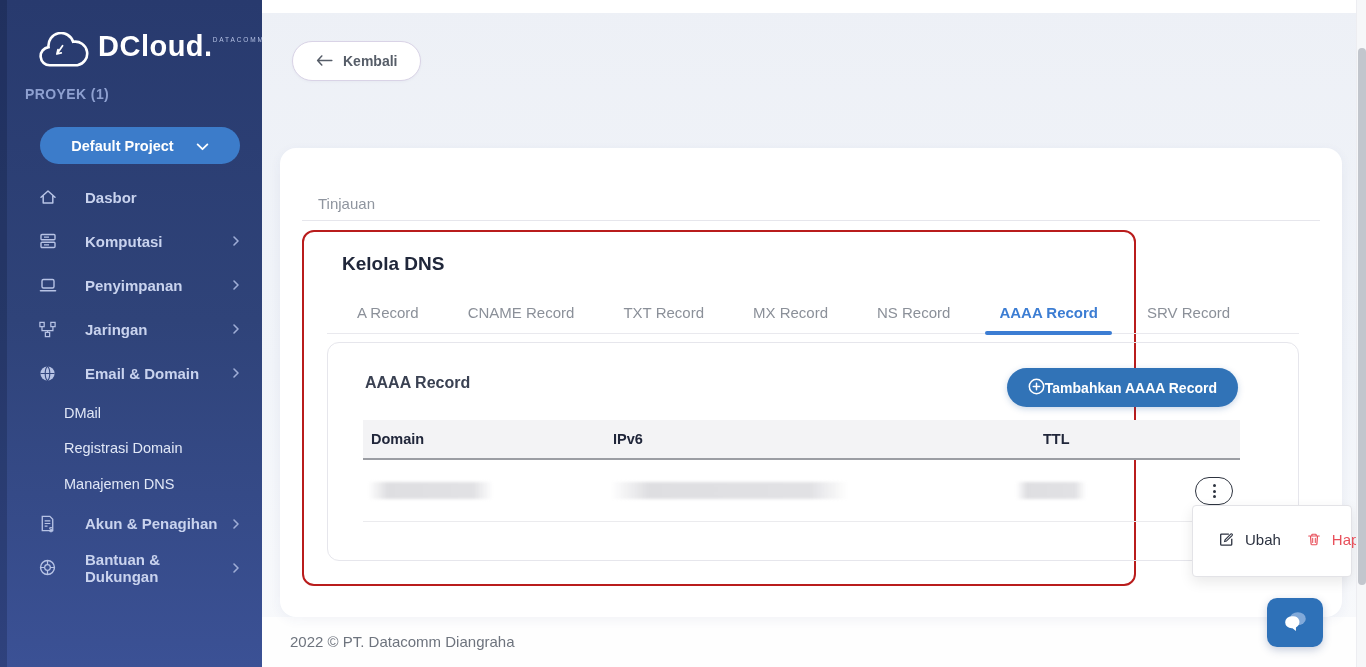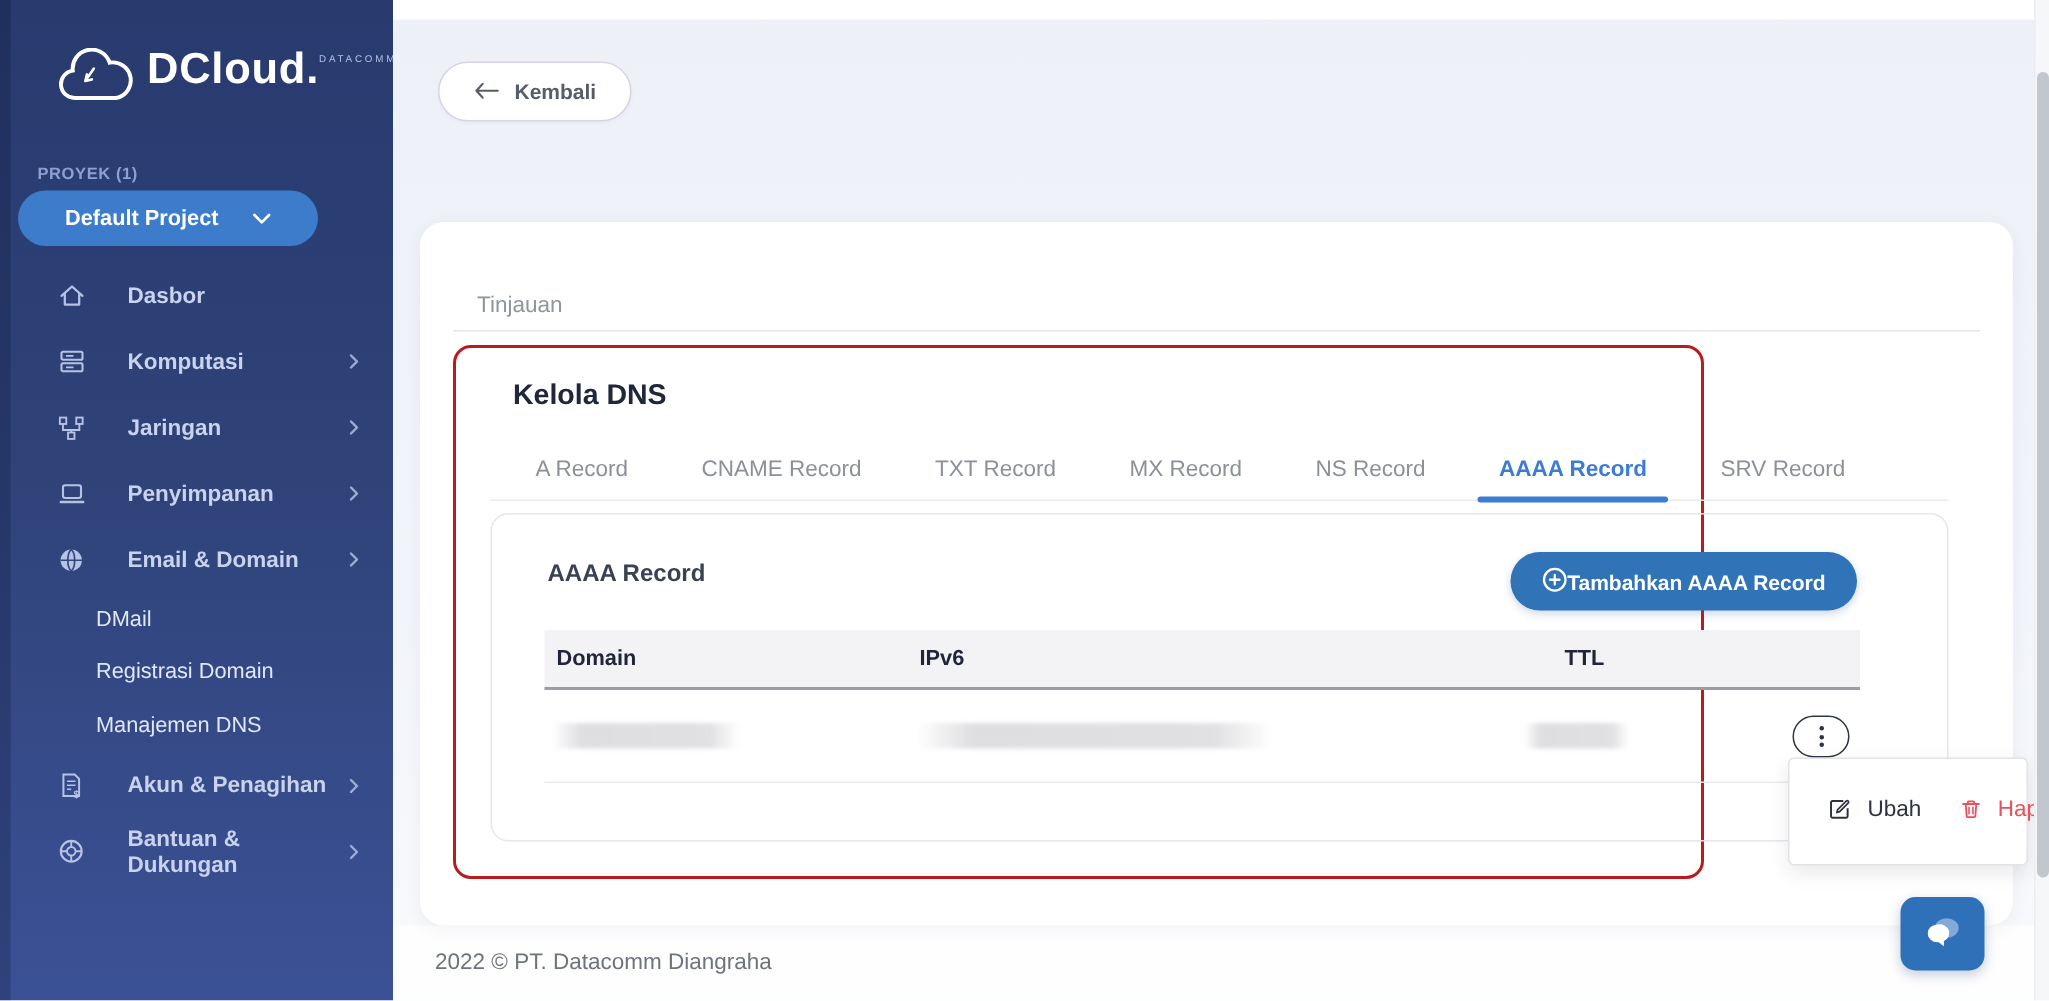--- a/index.html
+++ b/index.html
@@ -8,22 +8,22 @@
   .app{position:relative;width:1366px;height:667px;overflow:hidden}
 
   
   .sidebar{position:absolute;left:0;top:0;width:262px;height:667px;
     background:linear-gradient(180deg,#283A6E 0%,#2F4379 48%,#3B5195 100%)}
   .sidebar::before{content:"";position:absolute;left:0;top:0;width:7px;height:100%;background:rgba(5,12,40,.22)}
   .logo{position:absolute;left:36px;top:32px;display:flex;align-items:flex-start;gap:8px}
   .logo-text{display:flex;flex-direction:row}
   .brand{font-size:29px;font-weight:bold;color:#fff;line-height:1;letter-spacing:.5px}
   .tagline{font-size:6.5px;letter-spacing:1.9px;color:#b4c0e3;margin-top:4px;white-space:nowrap}
-  .proyek{position:absolute;left:25px;top:110px;font-size:11px;font-weight:bold;color:#8EA0D0;letter-spacing:.4px}
-  .project-pill{position:absolute;left:12px;top:127px;width:200px;height:37px;border-radius:19px;background:#3C7CCA;
+  .proyek{position:absolute;left:25px;top:86px;font-size:14px;font-weight:bold;color:#8EA0D0;letter-spacing:.4px}
+  .project-pill{position:absolute;left:40px;top:127px;width:200px;height:37px;border-radius:19px;background:#3C7CCA;
     border:none;color:#fff;font-weight:bold;font-size:14.5px;font-family:inherit;display:flex;align-items:center;justify-content:center;gap:22px;cursor:pointer}
   .nav{position:absolute;left:0;top:175px;width:262px;display:flex;flex-direction:column}
   .nav-item{height:44px;display:flex;align-items:center;padding:0 22px 0 38px;color:#c9d3ee;font-size:15px;font-weight:bold;cursor:pointer}
   .nav-item .ni-icon{width:20px;height:20px;margin-right:27px;color:#b7c3e5;flex:none;display:flex;align-items:center}
   .nav-item .ni-label{flex:1}
   .nav-item .ni-chev{color:#9fadd6;display:flex;align-items:center}
   .nav-sub{height:35.5px;display:flex;align-items:center;padding-left:64px;color:#e0e7f6;font-size:14.5px;font-weight:normal;cursor:pointer}
 
   
   .main{position:absolute;left:262px;top:0;width:1104px;height:667px;
@@ -132,43 +132,43 @@
         <span class="ni-label">Komputasi</span>
         <span class="ni-chev">
           <svg viewBox="0 0 10 14" width="8" height="12">
               <path d="M2.5 2l5 5-5 5" fill="none" stroke="currentColor" stroke-width="2" stroke-linecap="round" stroke-linejoin="round"></path>
             </svg>
         </span>
       </div>
 
       <div class="nav-item">
         <span class="ni-icon">
+          <svg viewBox="0 0 20 20" width="20" height="20">
+              <rect x="4" y="4.5" width="12" height="8.5" rx="1.5" fill="none" stroke="currentColor" stroke-width="1.4"></rect>
+              <path d="M2.5 15.7h15" stroke="currentColor" stroke-width="1.6" stroke-linecap="round"></path>
+            </svg>
+        </span>
+        <span class="ni-label">Penyimpanan</span>
+        <span class="ni-chev">
+          <svg viewBox="0 0 10 14" width="8" height="12">
+              <path d="M2.5 2l5 5-5 5" fill="none" stroke="currentColor" stroke-width="2" stroke-linecap="round" stroke-linejoin="round"></path>
+            </svg>
+        </span>
+      </div>
+
+      <div class="nav-item">
+        <span class="ni-icon">
           <svg viewBox="0 0 20 20" width="19" height="19">
               <rect x="2" y="2.5" width="4.5" height="4.5" fill="none" stroke="currentColor" stroke-width="1.3"></rect>
               <rect x="13.5" y="2.5" width="4.5" height="4.5" fill="none" stroke="currentColor" stroke-width="1.3"></rect>
               <rect x="7.75" y="13" width="4.5" height="4.5" fill="none" stroke="currentColor" stroke-width="1.3"></rect>
               <path d="M4.2 7v4.2h11.5V7M10 11.2V13" fill="none" stroke="currentColor" stroke-width="1.3"></path>
             </svg>
         </span>
         <span class="ni-label">Jaringan</span>
-        <span class="ni-chev">
-          <svg viewBox="0 0 10 14" width="8" height="12">
-              <path d="M2.5 2l5 5-5 5" fill="none" stroke="currentColor" stroke-width="2" stroke-linecap="round" stroke-linejoin="round"></path>
-            </svg>
-        </span>
-      </div>
-
-      <div class="nav-item">
-        <span class="ni-icon">
-          <svg viewBox="0 0 20 20" width="20" height="20">
-              <rect x="4" y="4.5" width="12" height="8.5" rx="1.5" fill="none" stroke="currentColor" stroke-width="1.4"></rect>
-              <path d="M2.5 15.7h15" stroke="currentColor" stroke-width="1.6" stroke-linecap="round"></path>
-            </svg>
-        </span>
-        <span class="ni-label">Penyimpanan</span>
         <span class="ni-chev">
           <svg viewBox="0 0 10 14" width="8" height="12">
               <path d="M2.5 2l5 5-5 5" fill="none" stroke="currentColor" stroke-width="2" stroke-linecap="round" stroke-linejoin="round"></path>
             </svg>
         </span>
       </div>
 
       <div class="nav-item">
         <span class="ni-icon">
           <svg viewBox="0 0 20 20" width="19" height="19">

